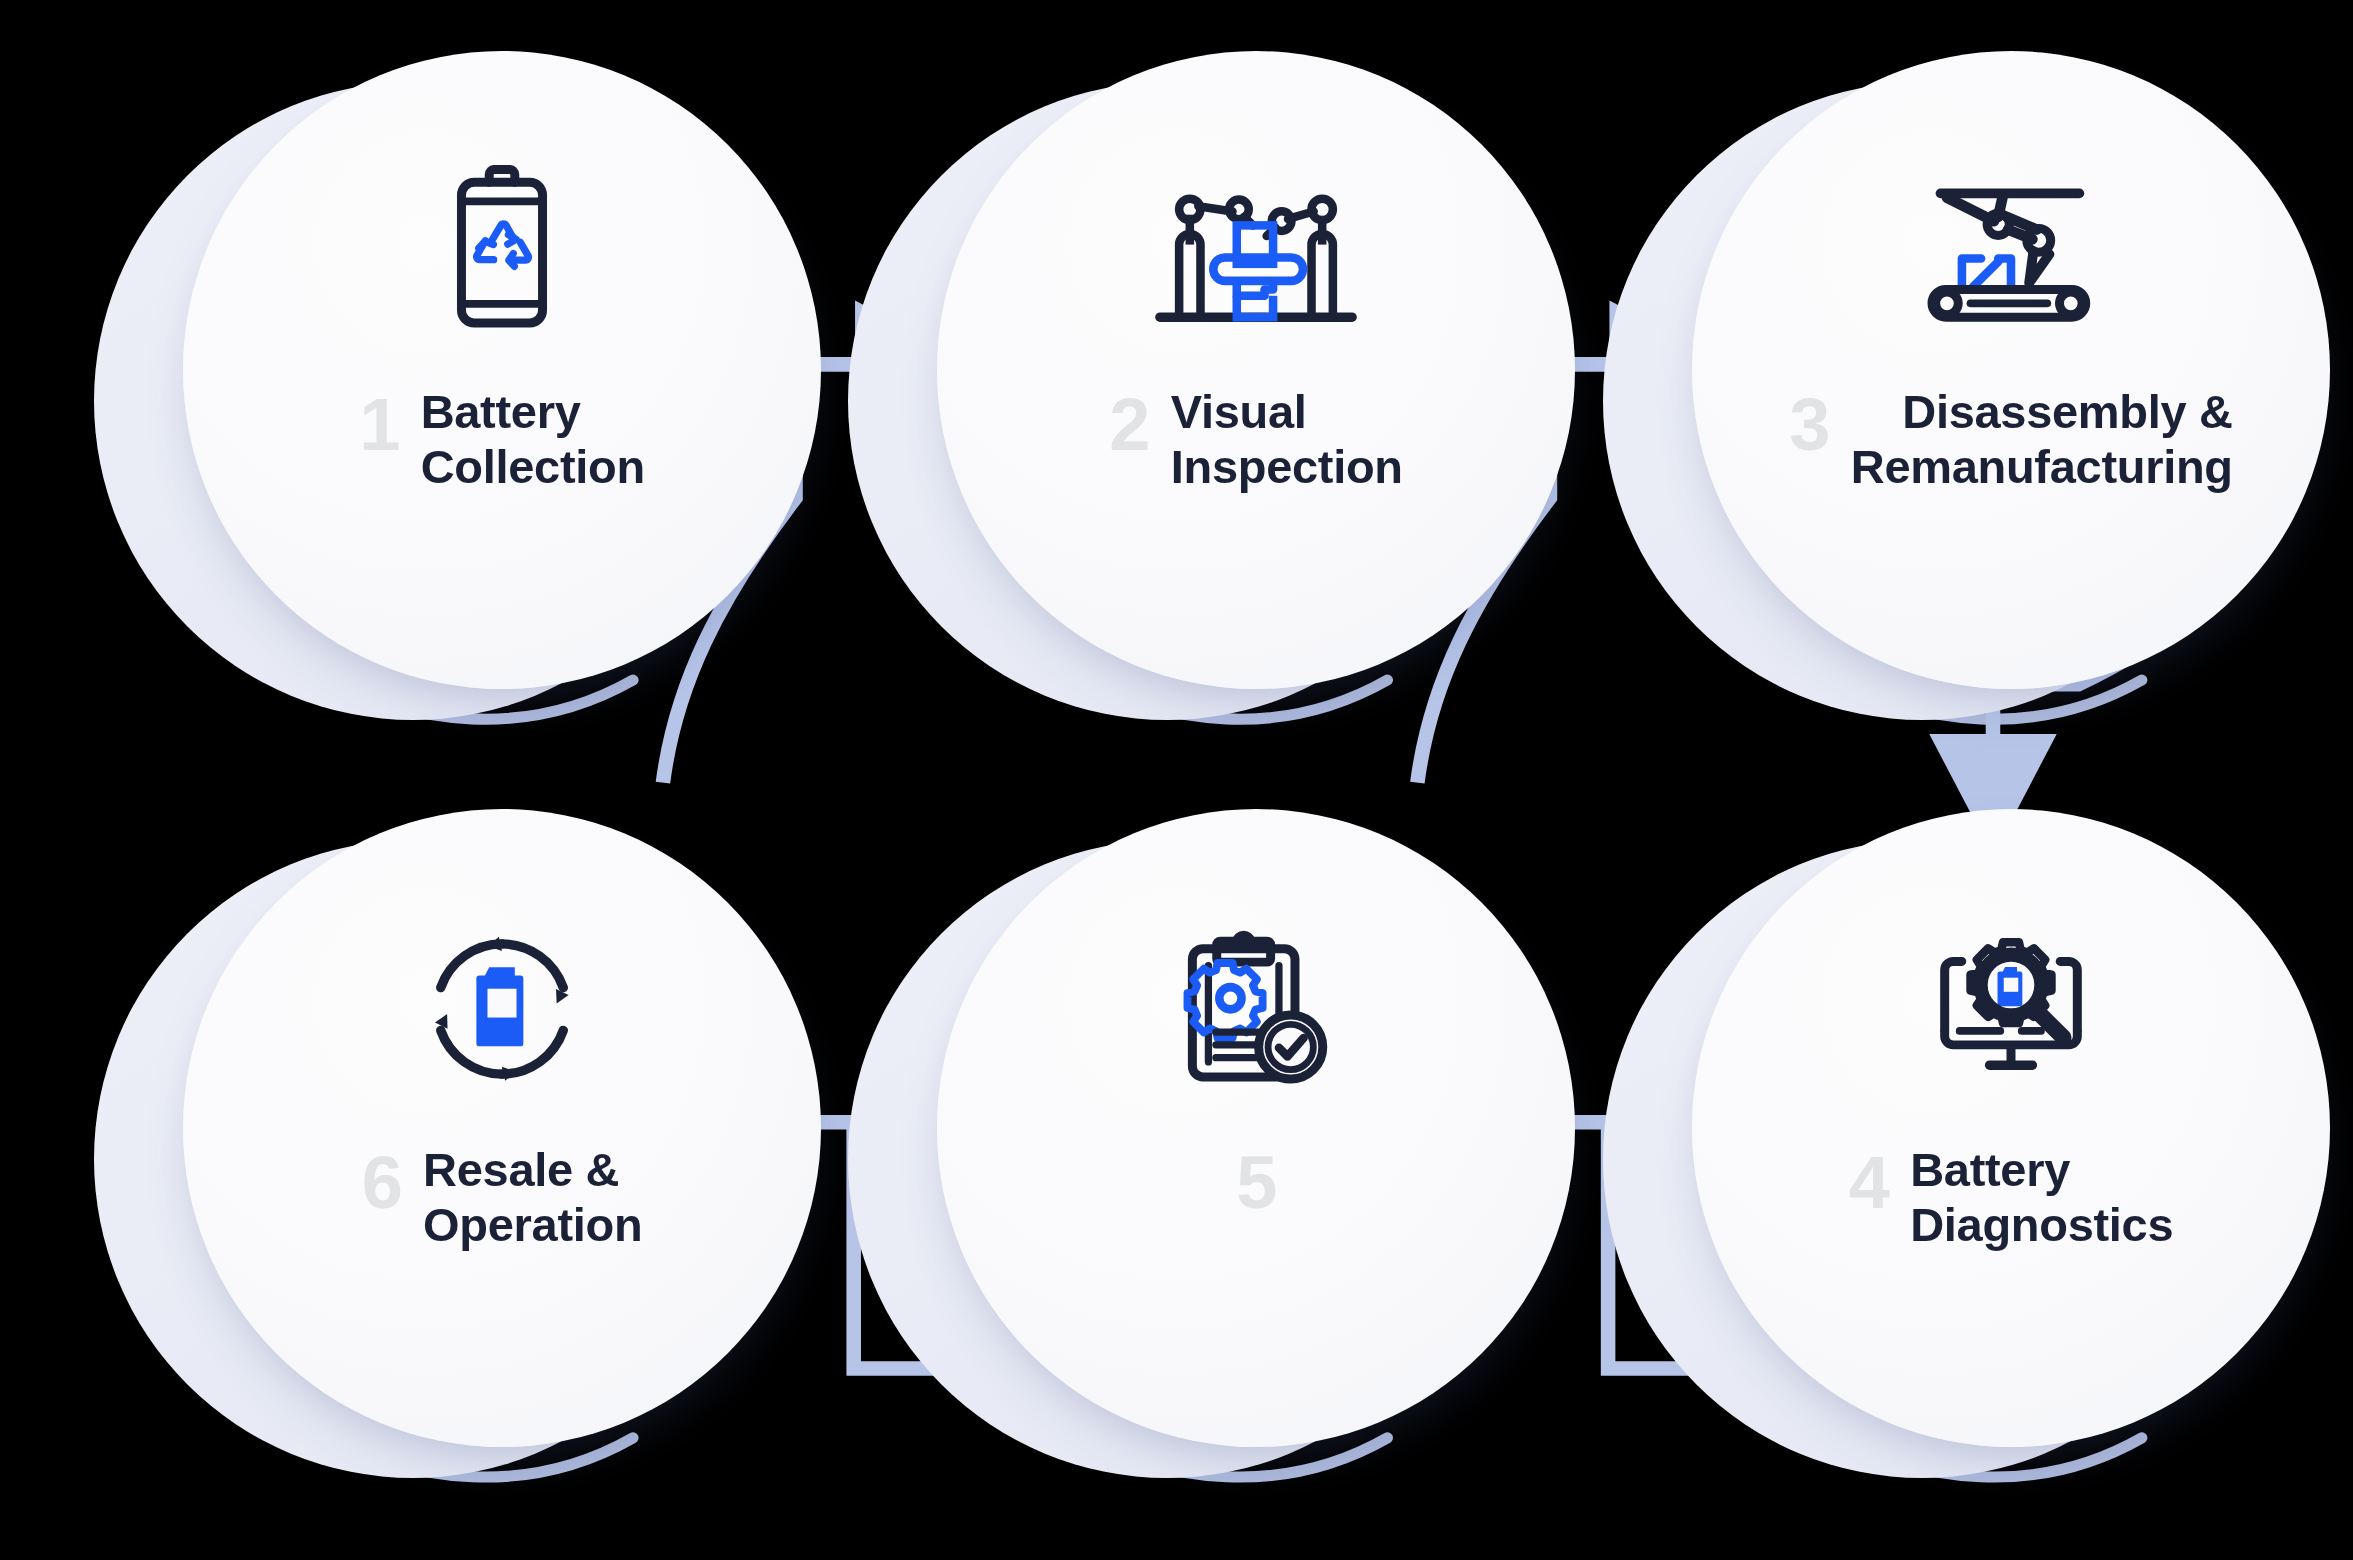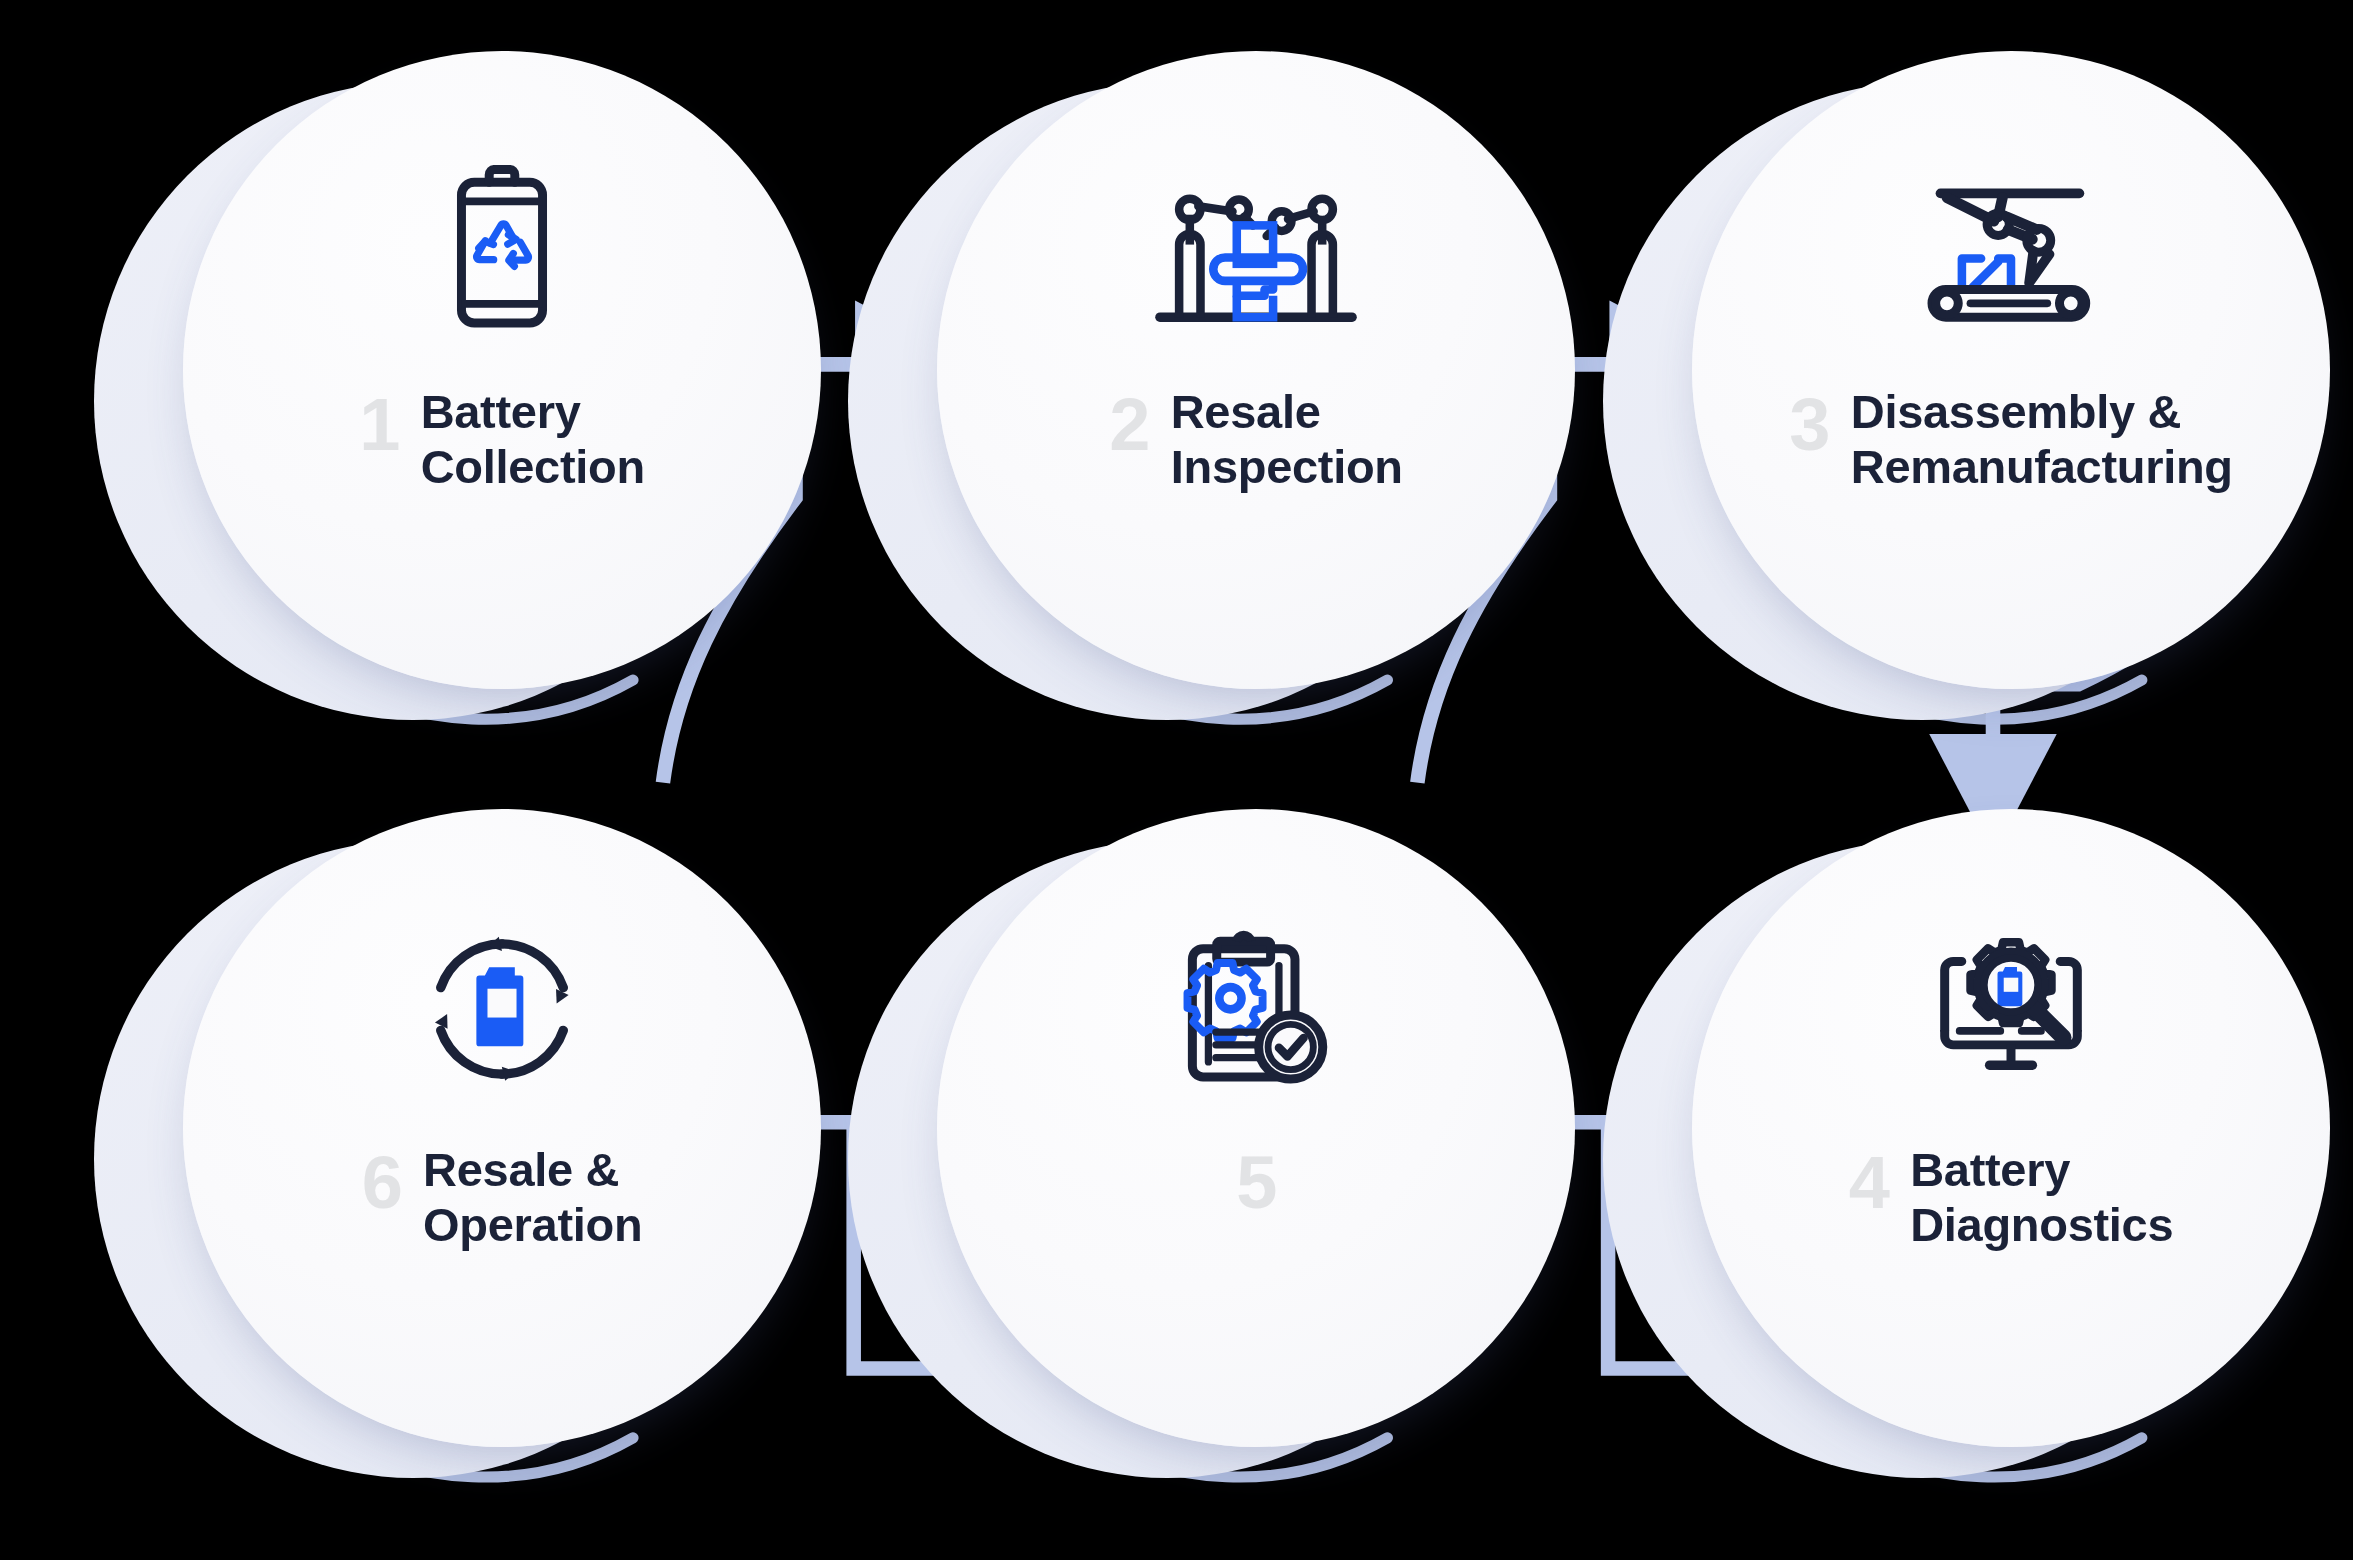--- a/index.html
+++ b/index.html
@@ -38,21 +38,21 @@
   }
   .step-num{
     font-size:74px;font-weight:700;color:#e2e3e5;line-height:0.95;
     letter-spacing:-1.7px;flex:none;margin-top:5.1px;
   }
   .step-title{
     font-size:47px;font-weight:700;color:#1b2238;line-height:1.17;
     letter-spacing:-0.3px;white-space:pre-line;
   }
   .w-narrow .step-title{max-width:308px;}
-  .w-wide   .step-title{max-width:411px;}
+  .w-wide   .step-title{max-width:411px;text-align:right;}
 </style>
 </head>
 <body>
 
 <div id="stage">
 
   <svg id="wires" viewBox="0 0 2752 1825" xmlns="http://www.w3.org/2000/svg">
     <defs>
       <marker id="ar-r" markerWidth="10" markerHeight="10" refX="1.2" refY="5" orient="auto" markerUnits="strokeWidth">
         <path d="M0,0.6 L8.4,5 L0,9.4 Z" fill="#b6c4e8"></path>
@@ -146,21 +146,21 @@
           <path d="M59 26 l-4 4" stroke="#1b2238" stroke-width="4" stroke-linecap="round"></path>
 
           <rect x="41" y="25" width="17" height="18" stroke="#1a5cf5" stroke-width="4" fill="none"></rect>
           <rect x="30" y="40" width="42" height="11" rx="5.5" stroke="#1a5cf5" stroke-width="4" fill="none"></rect>
           <path d="M41 51 V58 h13 v-3 h4 V51" stroke="#1a5cf5" stroke-width="4" fill="none" stroke-linejoin="round"></path>
           <path d="M41 58 V68 h17 V58" stroke="#1a5cf5" stroke-width="4" fill="none"></path>
         </svg>
       </div>
       <div class="label-row">
         <div class="step-num">2</div>
-        <div class="step-title">Resale
+        <div class="step-title">Visual
 Inspection</div>
       </div>
     </div>
   </div>
 
   <div class="node w-wide" style="left:1603px;top:51px;">
     <div class="disc-back"></div>
     <div class="disc-front"></div>
     <div class="node-inner">
       <div class="icon-wrap">

